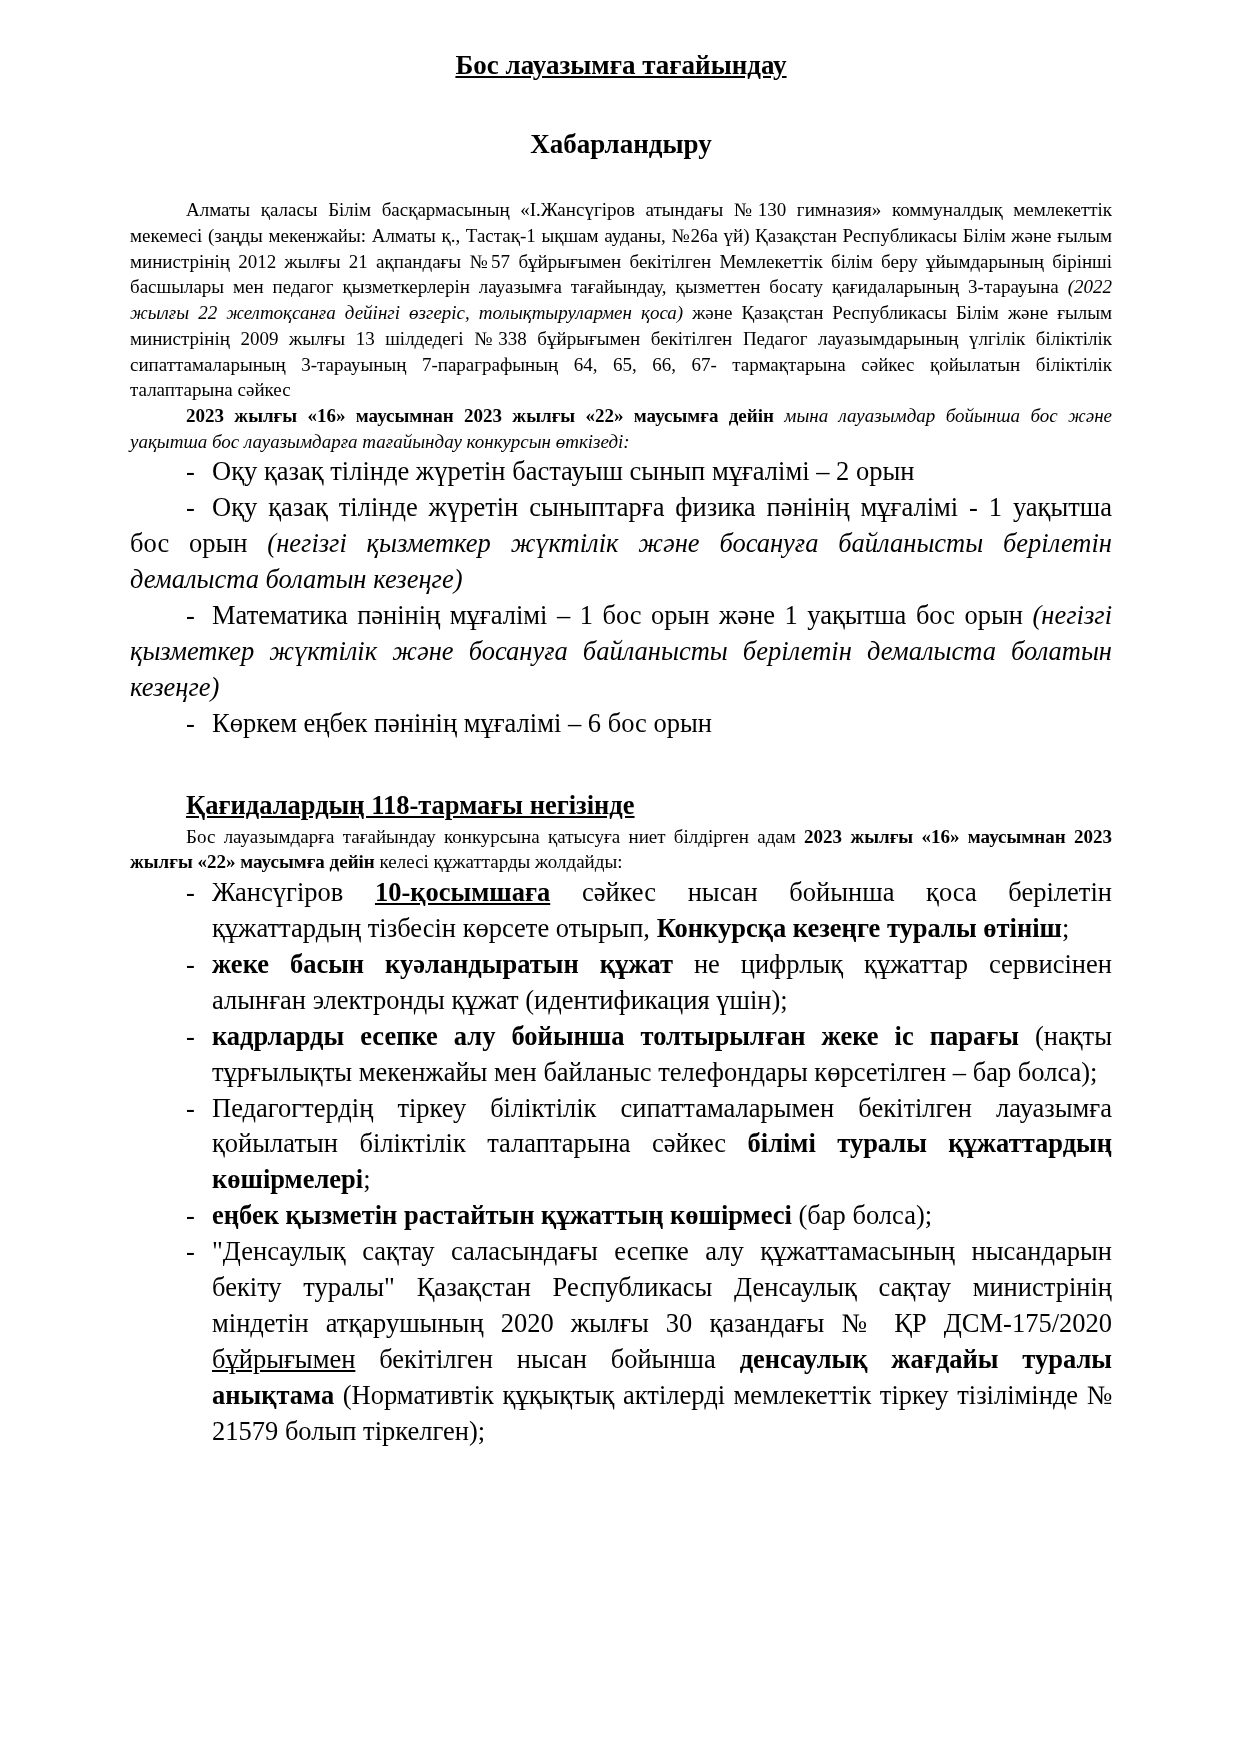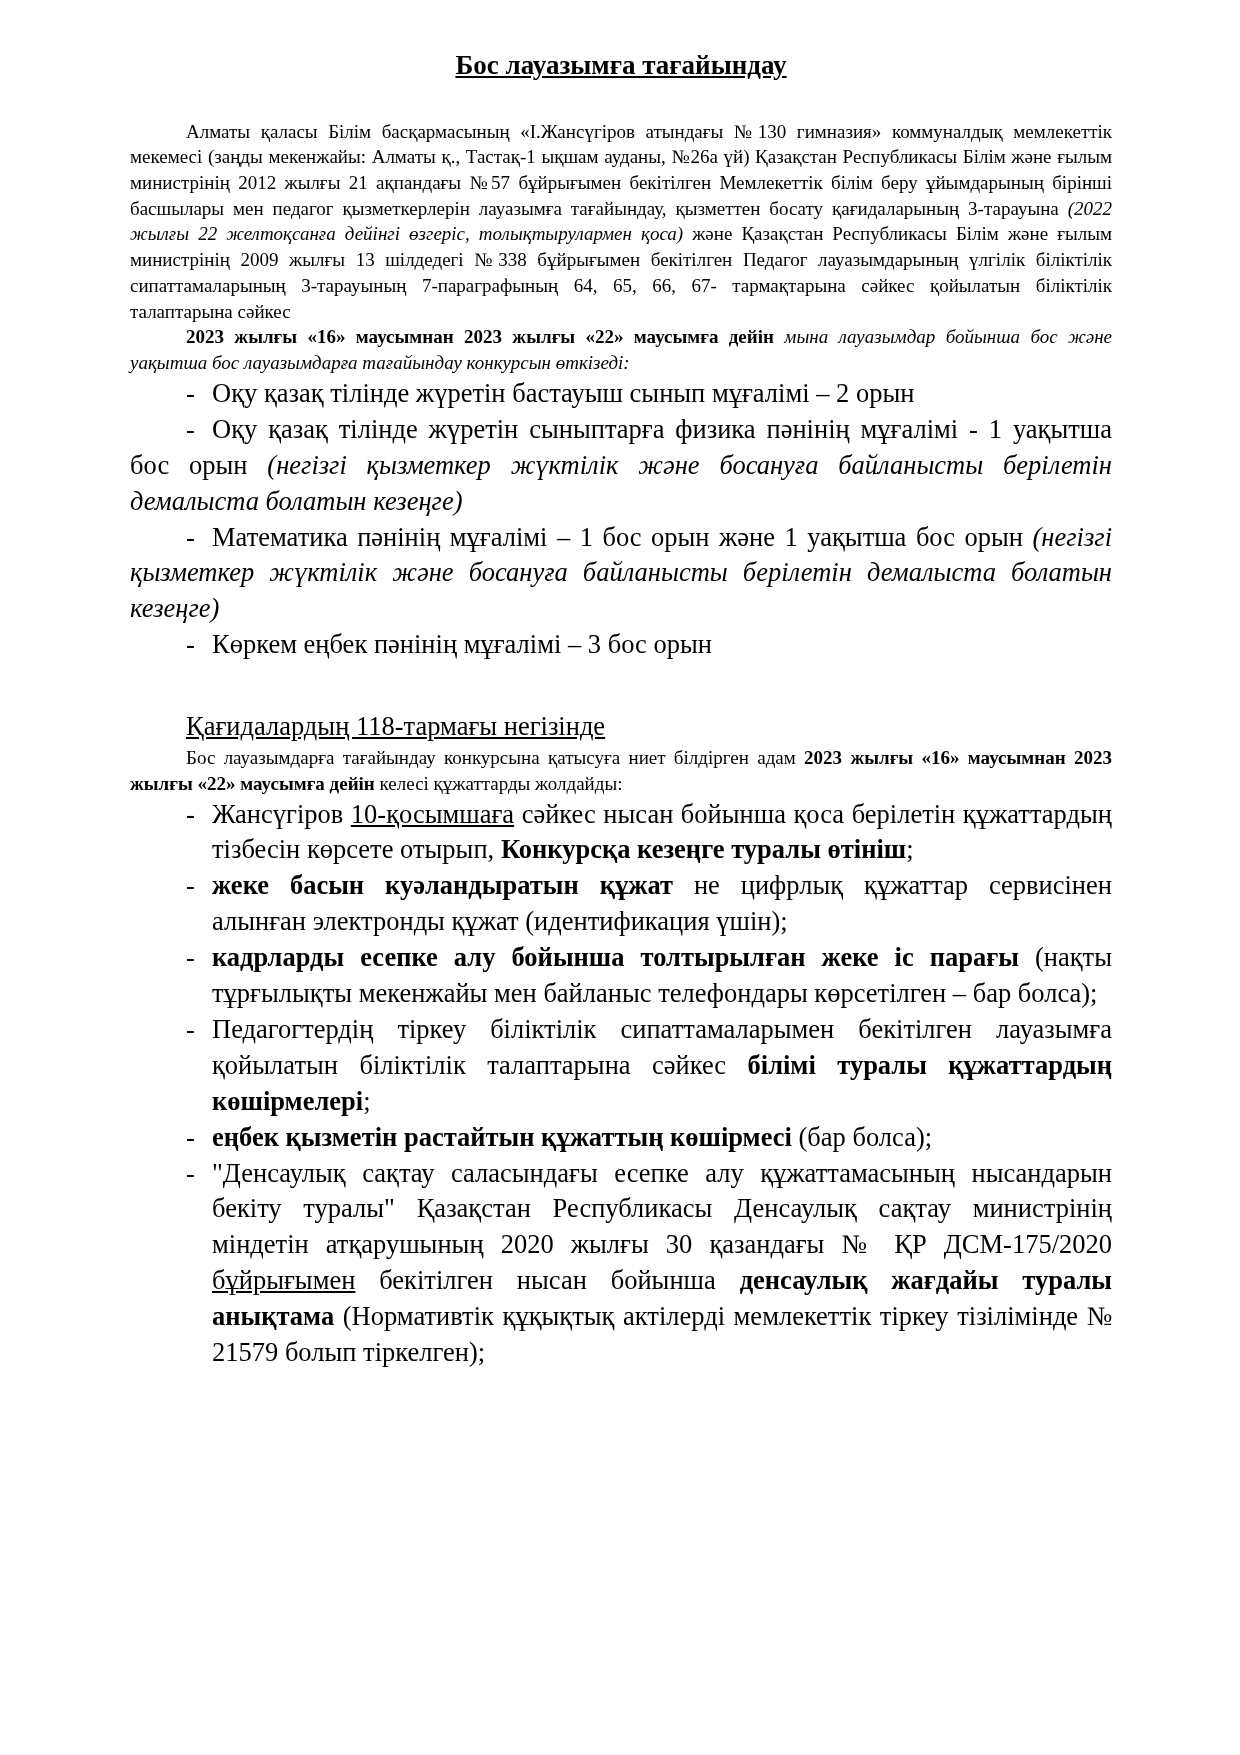--- a/index.html
+++ b/index.html
@@ -50,21 +50,21 @@
   p.intro {
     margin-top: 36px;
     text-indent: 56px;
   }
   p.tight {
     margin-top: 0;
   }
   .b { font-weight: bold; }
   .i { font-style: italic; }
   .u { text-decoration: underline; }
-  .bu { font-weight: normal; text-decoration: underline; }
+  .bu { font-weight: bold; text-decoration: underline; }
 
   
   ul.sq {
     list-style: none;
     margin: 0;
     padding: 0;
   }
   ul.sq > li {
     position: relative;
     font-size: 26.5px;
@@ -108,20 +108,21 @@
 </style>
 </head>
 <body>
 
 <div class="page">
 
   <h1 class="doc-title">
     <span>Бос лауазымға тағайындау</span>
   </h1>
 
+  <h2 class="subtitle">Хабарландыру</h2>
 
   <p class="body intro">
     <span>Алматы қаласы Білім басқармасының «І.Жансүгіров атындағы №130 гимназия» коммуналдық мемлекеттік мекемесі (заңды мекенжайы: Алматы қ., Тастақ-1 ықшам ауданы, №26а үй) Қазақстан Республикасы Білім және ғылым министрінің 2012 жылғы 21 ақпандағы №57 бұйрығымен бекітілген Мемлекеттік білім беру ұйымдарының бірінші басшылары мен педагог қызметкерлерін лауазымға тағайындау, қызметтен босату қағидаларының 3-тарауына </span><span class="i">(2022 жылғы 22 желтоқсанға дейінгі өзгеріс, толықтырулармен қоса)</span><span> және Қазақстан Республикасы Білім және ғылым министрінің 2009 жылғы 13 шілдедегі №338 бұйрығымен бекітілген Педагог лауазымдарының үлгілік біліктілік сипаттамаларының 3-тарауының 7-параграфының 64, 65, 66, 67- тармақтарына сәйкес қойылатын  біліктілік талаптарына сәйкес</span>
   </p>
 
   <p class="body tight" style="text-indent:56px;">
     <span class="b">2023 жылғы «16» маусымнан 2023 жылғы «22» маусымға дейін</span><span class="i"> мына лауазымдар бойынша бос және уақытша бос лауазымдарға тағайындау конкурсын өткізеді:</span>
   </p>
 
   <ul class="sq flush">
@@ -132,21 +133,21 @@
     <li>
       <span class="marker">-</span>
       <span class="txt"><span>Оқу қазақ тілінде жүретін сыныптарға физика пәнінің мұғалімі - 1 уақытша бос орын </span><span class="i">(негізгі қызметкер жүктілік және босануға байланысты берілетін демалыста болатын кезеңге)</span></span>
     </li>
     <li>
       <span class="marker">-</span>
       <span class="txt"><span>Математика пәнінің мұғалімі – 1 бос орын  және 1 уақытша бос орын </span><span class="i">(негізгі қызметкер жүктілік және босануға байланысты берілетін демалыста болатын кезеңге)</span></span>
     </li>
     <li>
       <span class="marker">-</span>
-      <span class="txt">Көркем еңбек пәнінің мұғалімі – 3 бос орын</span>
+      <span class="txt">Көркем еңбек пәнінің мұғалімі – 6 бос орын</span>
     </li>
   </ul>
 
   <div class="spacer-md"></div>
 
   <div class="heading-ul">
     <span class="bu">Қағидалардың 118-тармағы негізінде</span>
   </div>
 
   <p class="body tight" style="text-indent:56px;">

